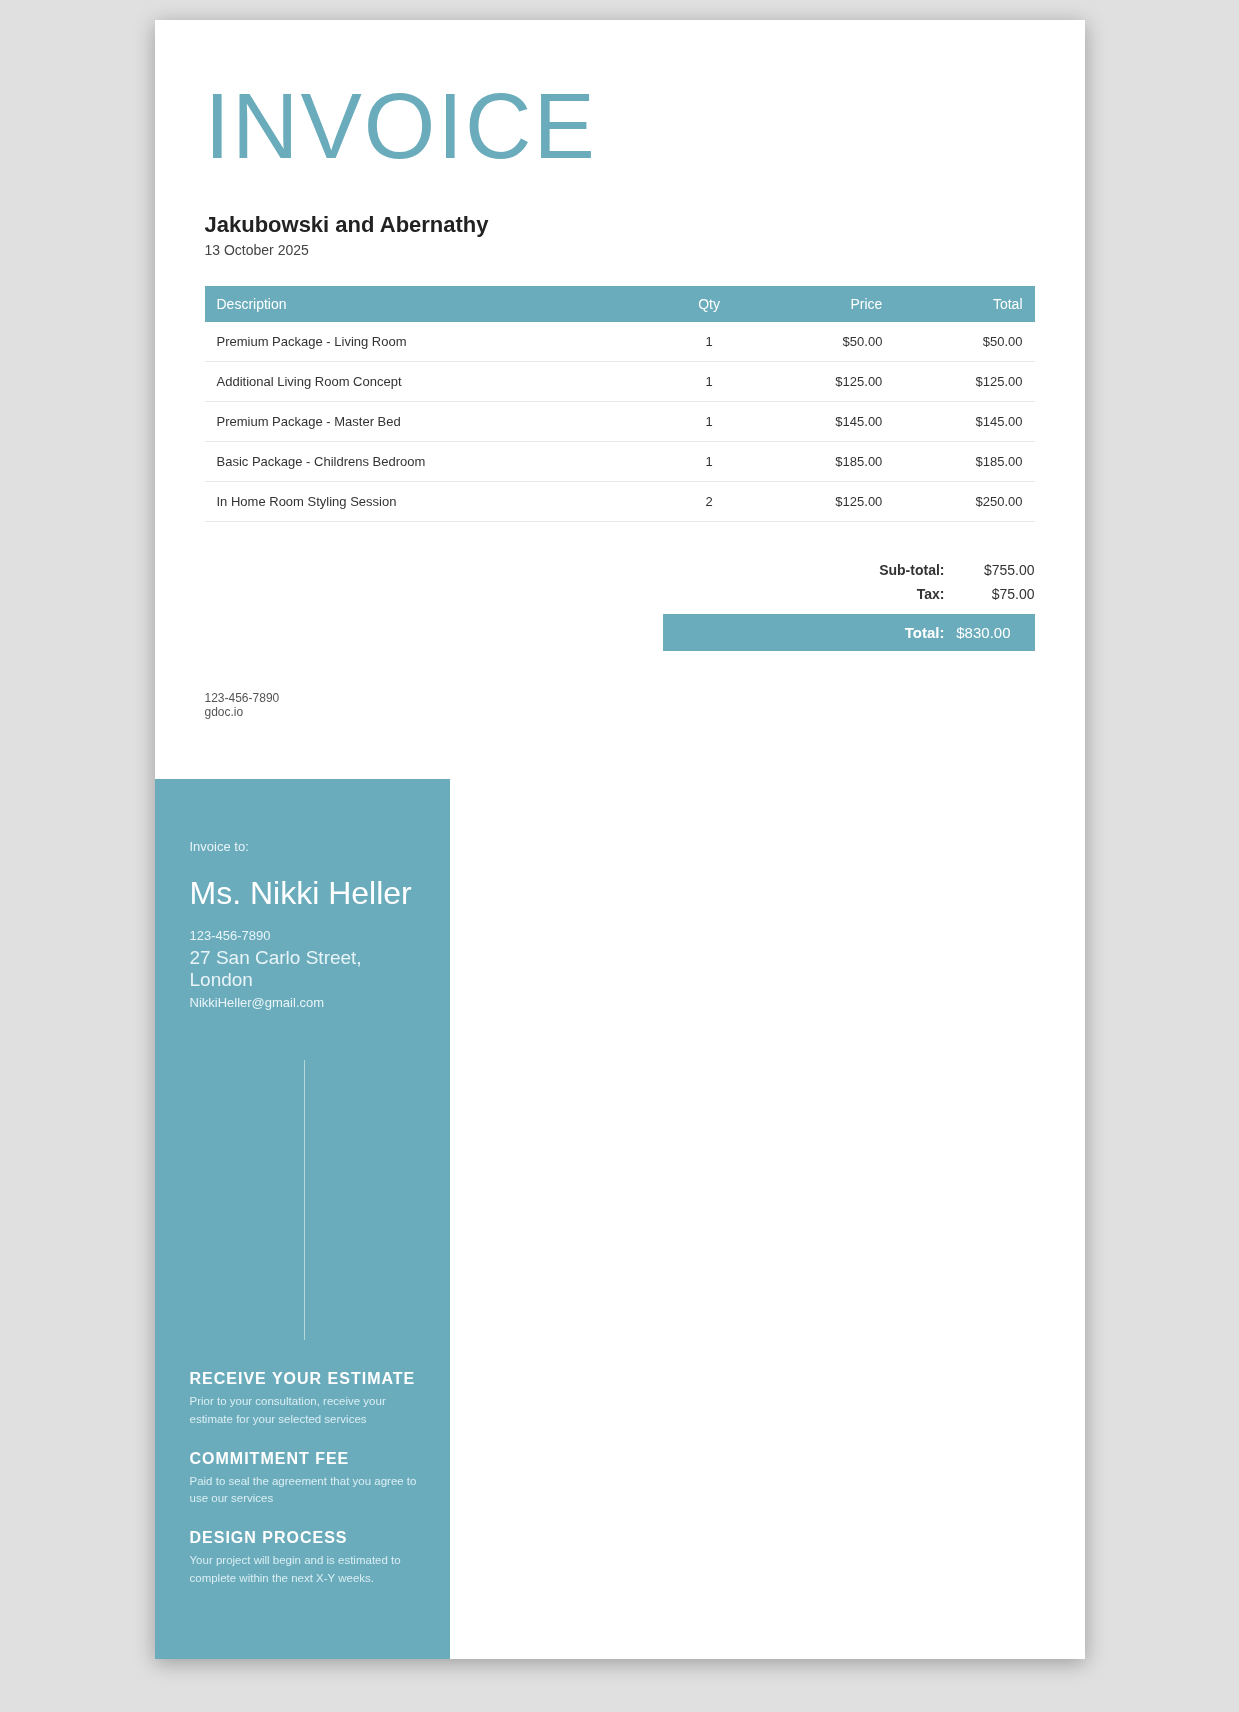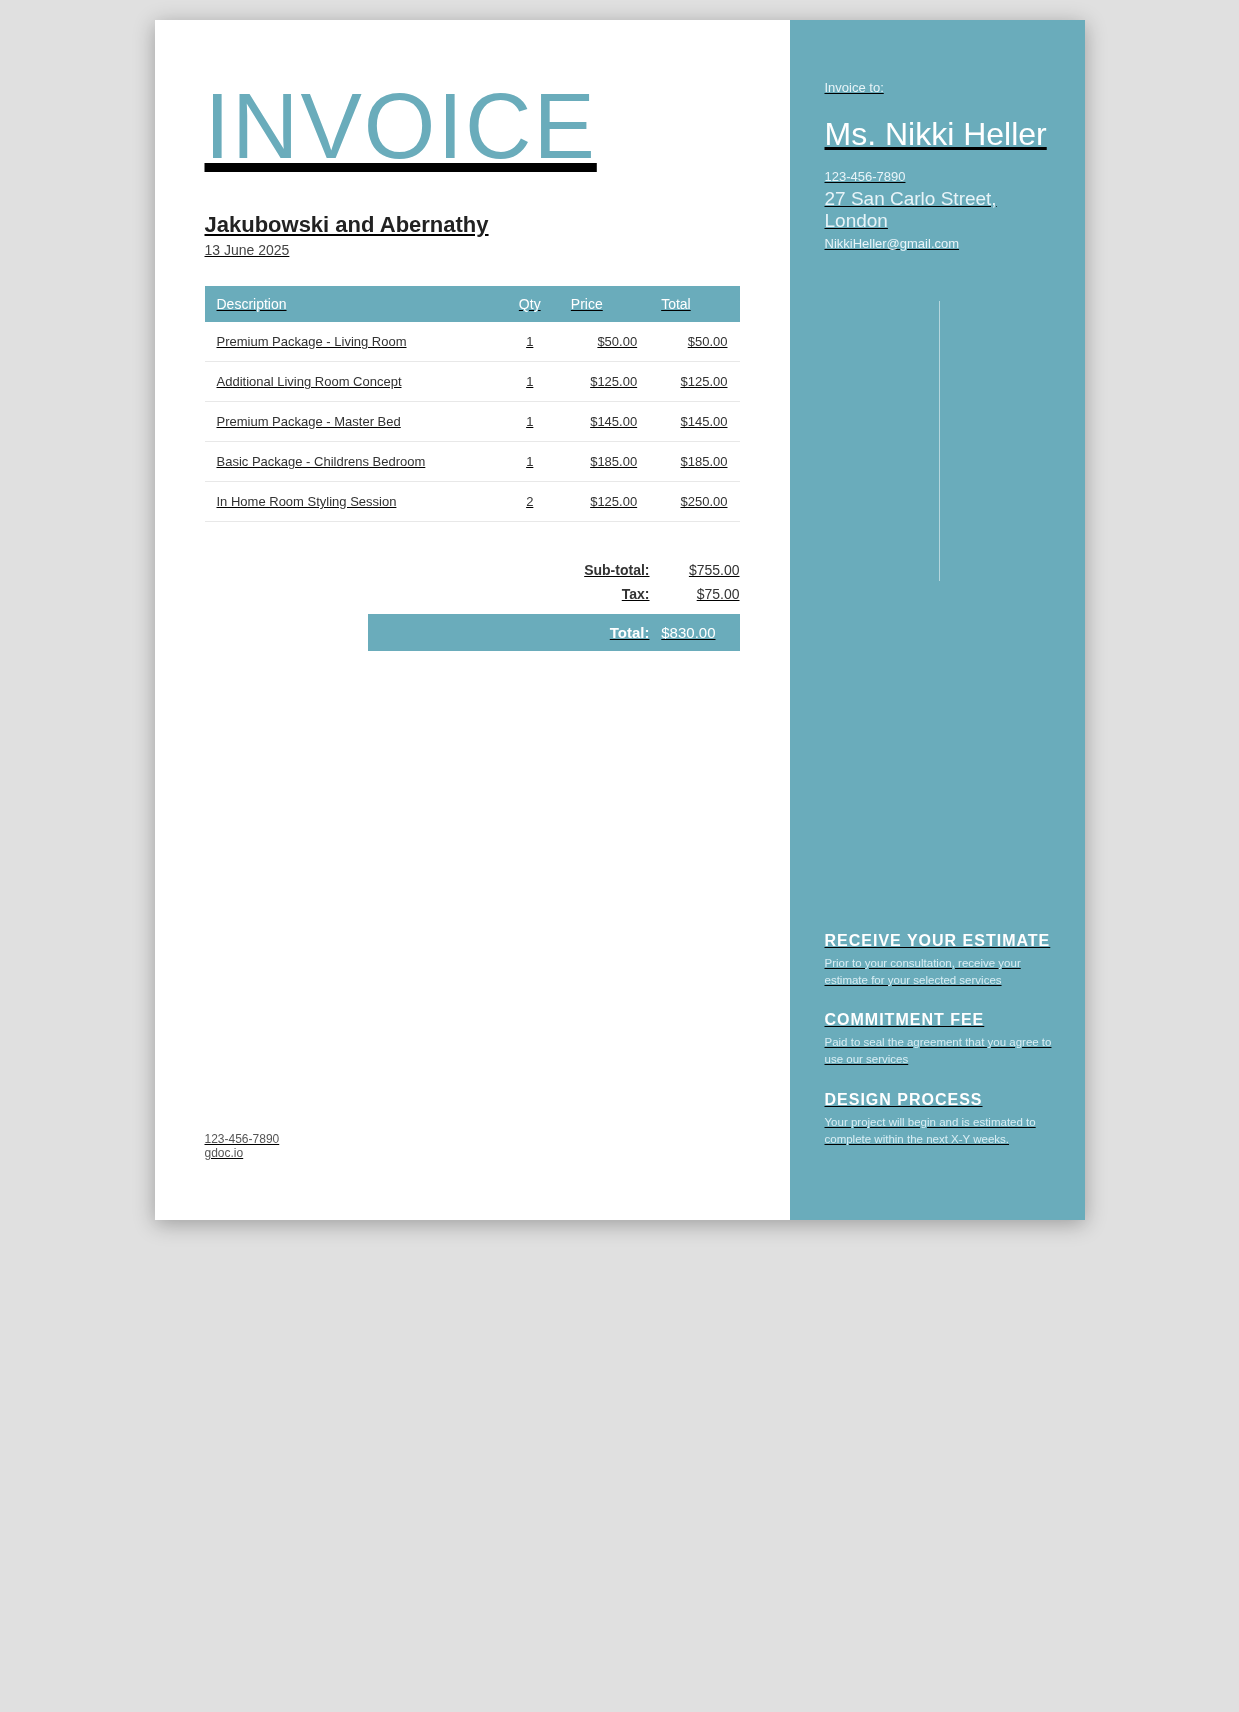--- a/index.html
+++ b/index.html
@@ -10,24 +10,23 @@
       justify-content: center;
       align-items: flex-start;
       min-height: 100vh;
       padding: 20px;
     }
     .page {
       width: 930px;
       min-height: 1200px;
       background: #fff;
       display: flex;
-      flex-direction: row;
+      flex-direction: column;
       box-shadow: 0 4px 20px rgba(0,0,0,0.3);
       position: relative;
-      text-decoration: underline;
     }
     .left-panel {
       flex: 1;
       padding: 60px 50px 60px 50px;
       display: flex;
       flex-direction: column;
     }
     .right-panel {
       width: 295px;
       background: #6aacbb;
@@ -68,21 +67,21 @@
     }
     .invoice-table thead th {
       color: #fff;
       font-size: 14px;
       font-weight: 400;
       padding: 10px 12px;
       text-align: left;
       font-family: Arial, sans-serif;
     }
     .invoice-table thead th.right {
-      text-align: left;
+      text-align: right;
     }
     .invoice-table thead th.center {
       text-align: center;
     }
     .invoice-table tbody tr {
       border-bottom: 1px solid #e8e8e8;
     }
     .invoice-table tbody td {
       padding: 12px 12px;
       font-size: 13px;
@@ -228,21 +227,21 @@
     }
   </style>
 </head>
 <body>
 
 <div class="page">
 
   <div class="left-panel">
     <div class="invoice-title">INVOICE</div>
     <div class="company-name">Jakubowski and Abernathy</div>
-    <div class="invoice-date">13 June 2025</div>
+    <div class="invoice-date">13 October 2025</div>
 
     <table class="invoice-table">
       <thead>
         <tr>
           <th>Description</th>
           <th class="center">Qty</th>
           <th class="right">Price</th>
           <th class="right">Total</th>
         </tr>
       </thead>

